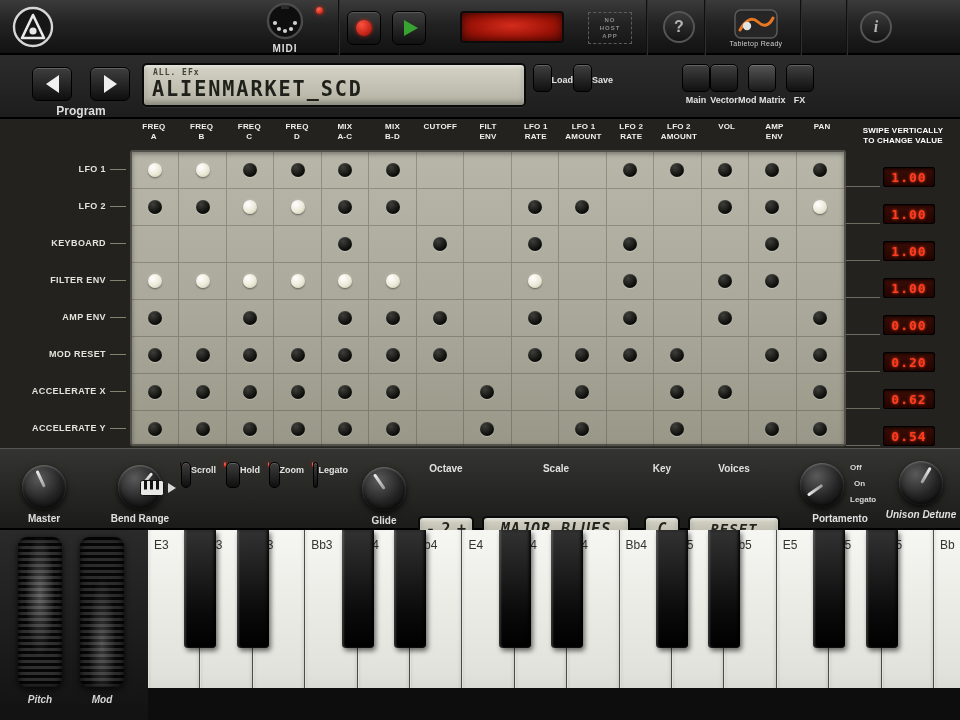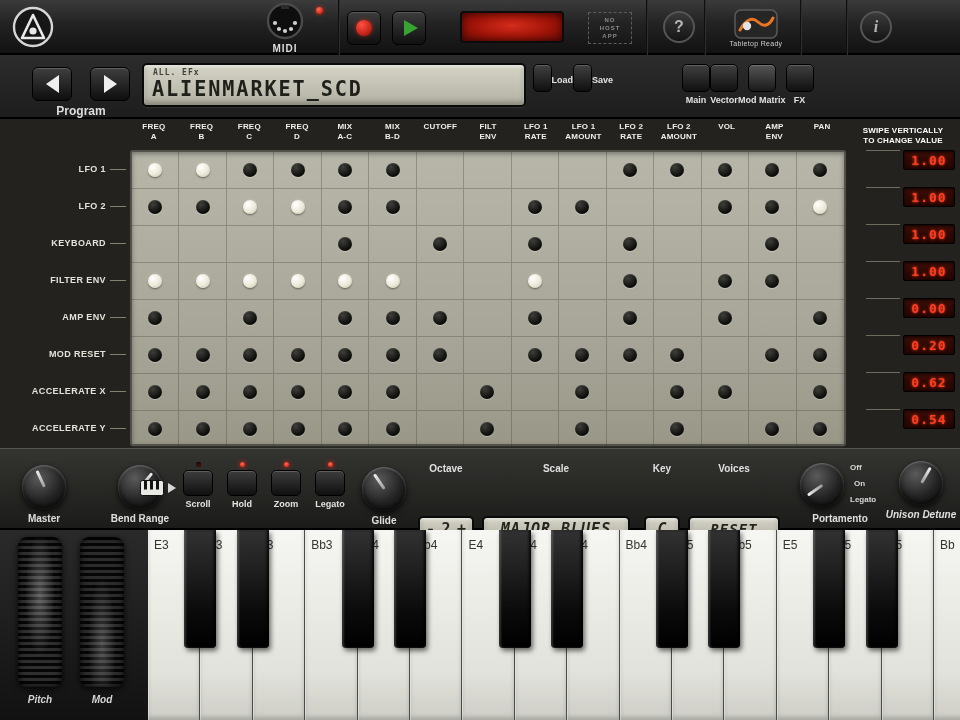--- a/index.html
+++ b/index.html
@@ -85,21 +85,21 @@
     box-shadow:inset 0 2px 5px rgba(0,0,0,.35), 0 1px 0 rgba(255,255,255,.06); }
   .cell { display:flex; align-items:center; justify-content:center;
     border-right:1px solid rgba(48,48,40,.28); border-bottom:1px solid rgba(48,48,40,.28); cursor:pointer; }
   .cell:nth-child(15n) { border-right:none; }
   .dot { width:14px; height:14px; border-radius:50%; }
   .dot.off { background:radial-gradient(circle at 35% 30%, #3e3e3a, #0c0c0a 68%);
     box-shadow:0 1px 1px rgba(255,255,255,.3), inset 0 1px 1px rgba(255,255,255,.12); }
   .dot.on { background:radial-gradient(circle at 35% 30%, #ffffff, #ece9d8 55%, #c2bfab);
     box-shadow:0 1px 2px rgba(0,0,0,.55), 0 0 3px rgba(255,255,240,.5); }
   .values-col { position:absolute; left:846px; top:31px; width:114px; }
-  .value-unit { height:37px; display:flex; align-items:flex-start;padding-left:20px; }
+  .value-unit { height:37px; display:flex; align-items:flex-end; }
   .value-unit .tick { width:34px; height:1px; background:#6d6c60; margin-right:3px; }
   .led-box { width:52px; height:20px; border-radius:2px; border:1px solid #000;
     background:linear-gradient(180deg,#3c0d06,#230502);
     color:#ff3b20; font-family:"DejaVu Sans Mono", monospace; font-size:13px; font-weight:bold;
     display:flex; align-items:center; justify-content:center; letter-spacing:1px;
     text-shadow:0 0 3px rgba(255,70,30,.9); box-shadow:inset 0 1px 3px rgba(0,0,0,.8); cursor:pointer; }
 
   
   .controlbar { position:absolute; left:0; top:448px; width:960px; height:82px;
     background:linear-gradient(180deg,#343431,#1b1b19); border-top:1px solid #555; border-bottom:2px solid #000; }
@@ -118,21 +118,21 @@
   .u-unison { left:886px; top:12px; width:70px;font-style:italic; }
   .u-porta .knob, .u-unison .knob { align-self:center; }
   .porta-wrap { position:relative; width:96px; height:48px; }
   .porta-wrap .knob { position:absolute; left:8px; top:2px; }
   .p-mark { position:absolute; font-size:8px; font-weight:bold; color:#d8d8d8; }
   .p-mark-0 { left:58px; top:2px; } .p-mark-1 { left:62px; top:18px; } .p-mark-2 { left:58px; top:34px; }
   .kbd-icon { position:absolute; left:140px; top:31px; cursor:pointer; }
   .scroll-arrow { position:absolute; left:168px; top:34px; width:0; height:0;
     border-left:8px solid #d8d8d8; border-top:5px solid transparent; border-bottom:5px solid transparent; cursor:pointer; }
   .mode-buttons { position:absolute; left:180px; top:13px; display:flex; gap:8px; }
-  .mode-unit { width:36px; display:flex; flex-direction:column; align-items:center; }
+  .mode-unit { width:36px; display:flex; flex-direction:row; }
   .mini-led { width:5px; height:5px; border-radius:50%; background:#3c100a; margin-bottom:3px;
     box-shadow:inset 0 1px 1px rgba(0,0,0,.8); }
   .mini-led.lit { background:radial-gradient(circle at 40% 35%, #ff6a50, #e01200); box-shadow:0 0 5px rgba(255,40,20,.9); }
   .mode-btn { width:30px; height:26px; border-radius:5px; border:1px solid #000;
     background:linear-gradient(180deg,#3d3d3d,#0f0f0f); box-shadow:inset 0 1px 0 rgba(255,255,255,.18); cursor:pointer; }
   .ctl-unit { position:absolute; display:flex; flex-direction:column;gap:37px; }
   .ctl-label { font-size:10px; font-weight:bold; color:#e0e0e0; height:14px; text-align:center; }
   .u-octave { left:418px; top:14px; width:56px; }
   .u-scale { left:482px; top:14px; width:148px; }
   .u-key { left:644px; top:14px; width:36px; }
@@ -154,21 +154,21 @@
       radial-gradient(ellipse at 50% 38%, rgba(255,255,255,.28), rgba(255,255,255,0) 48%),
       repeating-linear-gradient(180deg,#060606 0 3px,#2f2f2f 3px 6px);
     box-shadow:inset 0 0 7px #000, 0 2px 6px rgba(0,0,0,.8); }
   .wheel-pitch { left:18px; } .wheel-mod { left:80px;
     background:
       radial-gradient(ellipse at 50% 72%, rgba(255,255,255,.22), rgba(255,255,255,0) 45%),
       repeating-linear-gradient(180deg,#060606 0 3px,#2c2c2c 3px 6px); }
   .wheel-label { position:absolute; top:164px; width:44px; text-align:center;
     font-size:10px; font-weight:bold; font-style:italic; color:#d5d5d5; }
   .wl-pitch { left:18px; } .wl-mod { left:80px; }
-  .keys { position:absolute; left:148px; top:0; width:812px; height:190px; overflow:hidden; background:#222; }
+  .keys { position:absolute; left:148px; top:0; width:812px; height:158px; overflow:hidden; background:#222; }
   .white-key { position:absolute; top:0; width:52.4px; height:190px; z-index:1; cursor:pointer;
     background:linear-gradient(180deg,#f6f6f2,#e2e2dc 75%,#cdcdc6);
     border-right:1px solid #4c4c46; box-shadow:inset 0 -3px 4px rgba(0,0,0,.18), inset 1px 0 0 rgba(255,255,255,.6); }
   .key-label { position:absolute; left:6px; top:8px; font-size:12px; color:#33332f; }
   .black-key { position:absolute; top:0; width:32px; height:118px; z-index:2; border-radius:0 0 4px 4px; cursor:pointer;
     background:linear-gradient(180deg,#323232,#0a0a0a 70%,#000);
     box-shadow:inset 2px 0 2px rgba(255,255,255,.18), inset -2px 0 3px rgba(0,0,0,.85), 2px 3px 5px rgba(0,0,0,.55); }
 </style>
 </head>
 <body>

